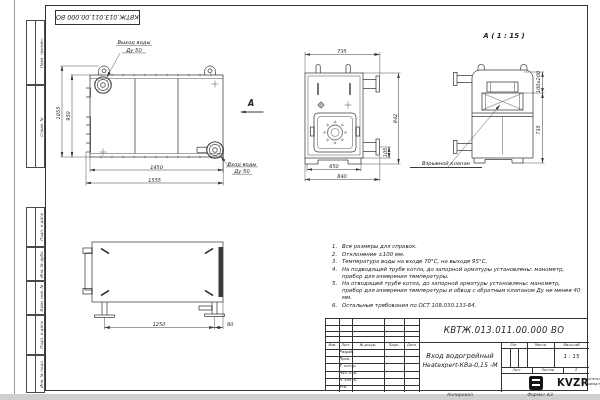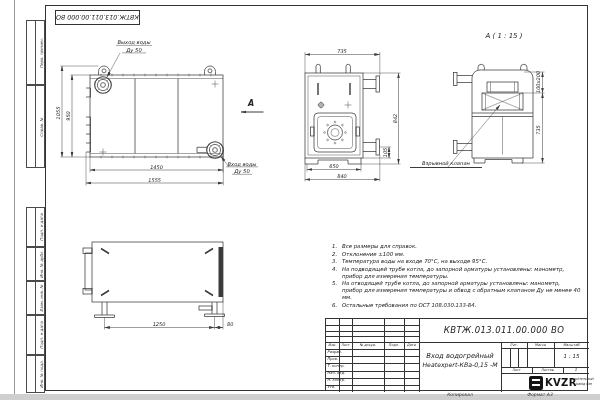--- a/index.html
+++ b/index.html
@@ -33,33 +33,33 @@
   .sb { stroke-width:1.1; }
   .th { stroke:#3b3b3b; fill:none; stroke-width:.45; }
   .dl { stroke:#3b3b3b; fill:none; stroke-width:.5; }
   .cm { stroke:#3b3b3b; fill:none; stroke-width:1.5; }
   .vw { stroke:#3b3b3b; fill:none; stroke-width:1; }
   .dim-t { font:italic 5px "DejaVu Sans", sans-serif; fill:#252525; stroke:none; }
   .lbl-t { font:italic 5.2px "DejaVu Sans", sans-serif; fill:#252525; stroke:none; }
   .big-t { font:italic bold 8px "DejaVu Sans", sans-serif; fill:#252525; stroke:none; }
   
   .h-lbl { position:absolute; font-style:italic; color:#252525; }
-  .sec-title { font-size:7px; text-align:center; }
+  .sec-title { font-size:7px; text-align:center;font-weight:bold; }
   .valve-lbl { font-size:5.2px; text-align:center; border-bottom:.6px solid #3b3b3b; padding-bottom:.5px; }
   
   .notes { position:absolute; left:332px; top:243px; width:250px; font-size:5.4px; font-style:italic; line-height:1.3; }
   .note-row { display:flex; margin-bottom:.6px; }
   .n-num { width:10px; flex:none; }
   .n-text { flex:1; }
   
   .tblock { position:absolute; left:325px; top:318px; width:263px; height:73px; border:1.2px solid #333; background:#fff; }
   .hl { position:absolute; height:0; border-top:.7px solid #333; }
   .vl { position:absolute; width:0; border-left:.7px solid #333; }
   .tb-t { position:absolute; font-style:italic; color:#222; text-align:center; line-height:1; }
-  .tb-l { position:absolute; font-style:italic; color:#222; text-align:left; line-height:1; }
+  .tb-l { position:absolute; font-style:italic; color:#222; text-align:left; line-height:1;margin-left:12px; }
   .docnum { font-size:8.5px; letter-spacing:.4px; }
   .logo-sq { position:absolute; left:203px; top:56.5px; width:14px; height:14px; background:#141414; border-radius:2px; }
   .logo-sq i { position:absolute; background:#fff; }
   .logo-sq .sl1 { left:3px; top:3.5px; width:8px; height:1.8px; }
   .logo-sq .sl2 { left:3px; top:8.5px; width:8px; height:1.8px; }
   .kvzr { font-weight:bold; font-size:10px; color:#141414; letter-spacing:.3px; font-style:normal; }
   .company { font-size:2.9px; line-height:1.2; white-space:nowrap; font-style:italic; }
   .foot-lbl { position:absolute; font-size:4.5px; font-style:italic; color:#333; text-align:center; }
 </style>
 </head>

